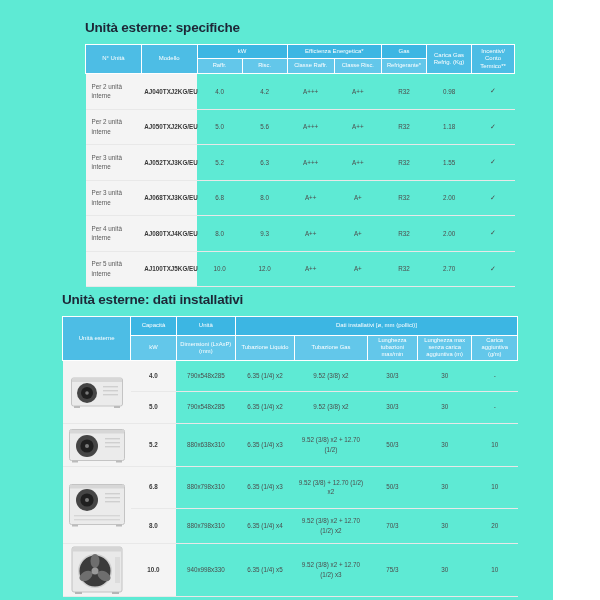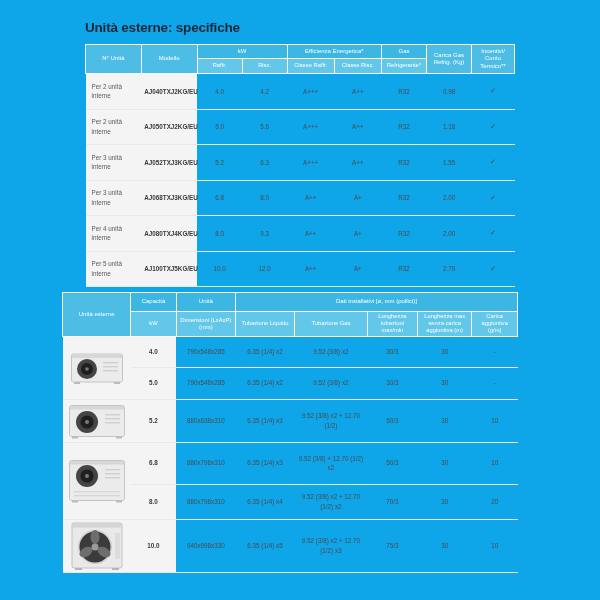--- a/index.html
+++ b/index.html
@@ -1,18 +1,18 @@
 <!DOCTYPE html>
 <html><head>
 <meta charset="utf-8">
 <style>
   * { margin:0; padding:0; box-sizing:border-box; }
   html,body { width:600px; height:600px; }
   body { background:#ffffff; font-family:"Liberation Sans", sans-serif; }
-  .page { position:relative; width:600px; height:600px; overflow:hidden; background:#0ea5e9; }
+  .page { position:relative; width:553px; height:600px; overflow:hidden; background:#5eead4; }
 
   .sec1 { position:absolute; left:85px; top:20px; width:430px; }
   .sec2 { position:absolute; left:62px; top:292px; width:456px; }
 
   h2.title { font-size:13.5px; font-weight:700; color:#1d2737; letter-spacing:-0.2px; margin-bottom:9px; }
 
   table { width:100%; border-collapse:collapse; table-layout:fixed; }
 
   th { color:#fff; font-weight:400; text-align:center; vertical-align:middle;
        border:1px solid #ffffff; padding:1px 2px; line-height:1.25; overflow:hidden; }
@@ -146,20 +146,21 @@
           <td>A+</td>
           <td>R32</td>
           <td>2.70</td>
           <td class="check">✓</td>
         </tr>
       </tbody>
     </table>
   </section>
 
   <section class="sec2">
+    <h2 class="title">Unità esterne: dati installativi</h2>
     <table id="t2">
       <colgroup>
         <col style="width:15%">
           <col style="width:10%">
           <col style="width:13%">
           <col style="width:13%">
         <col style="width:16%">
           <col style="width:11%">
           <col style="width:12%">
           <col style="width:10%">

